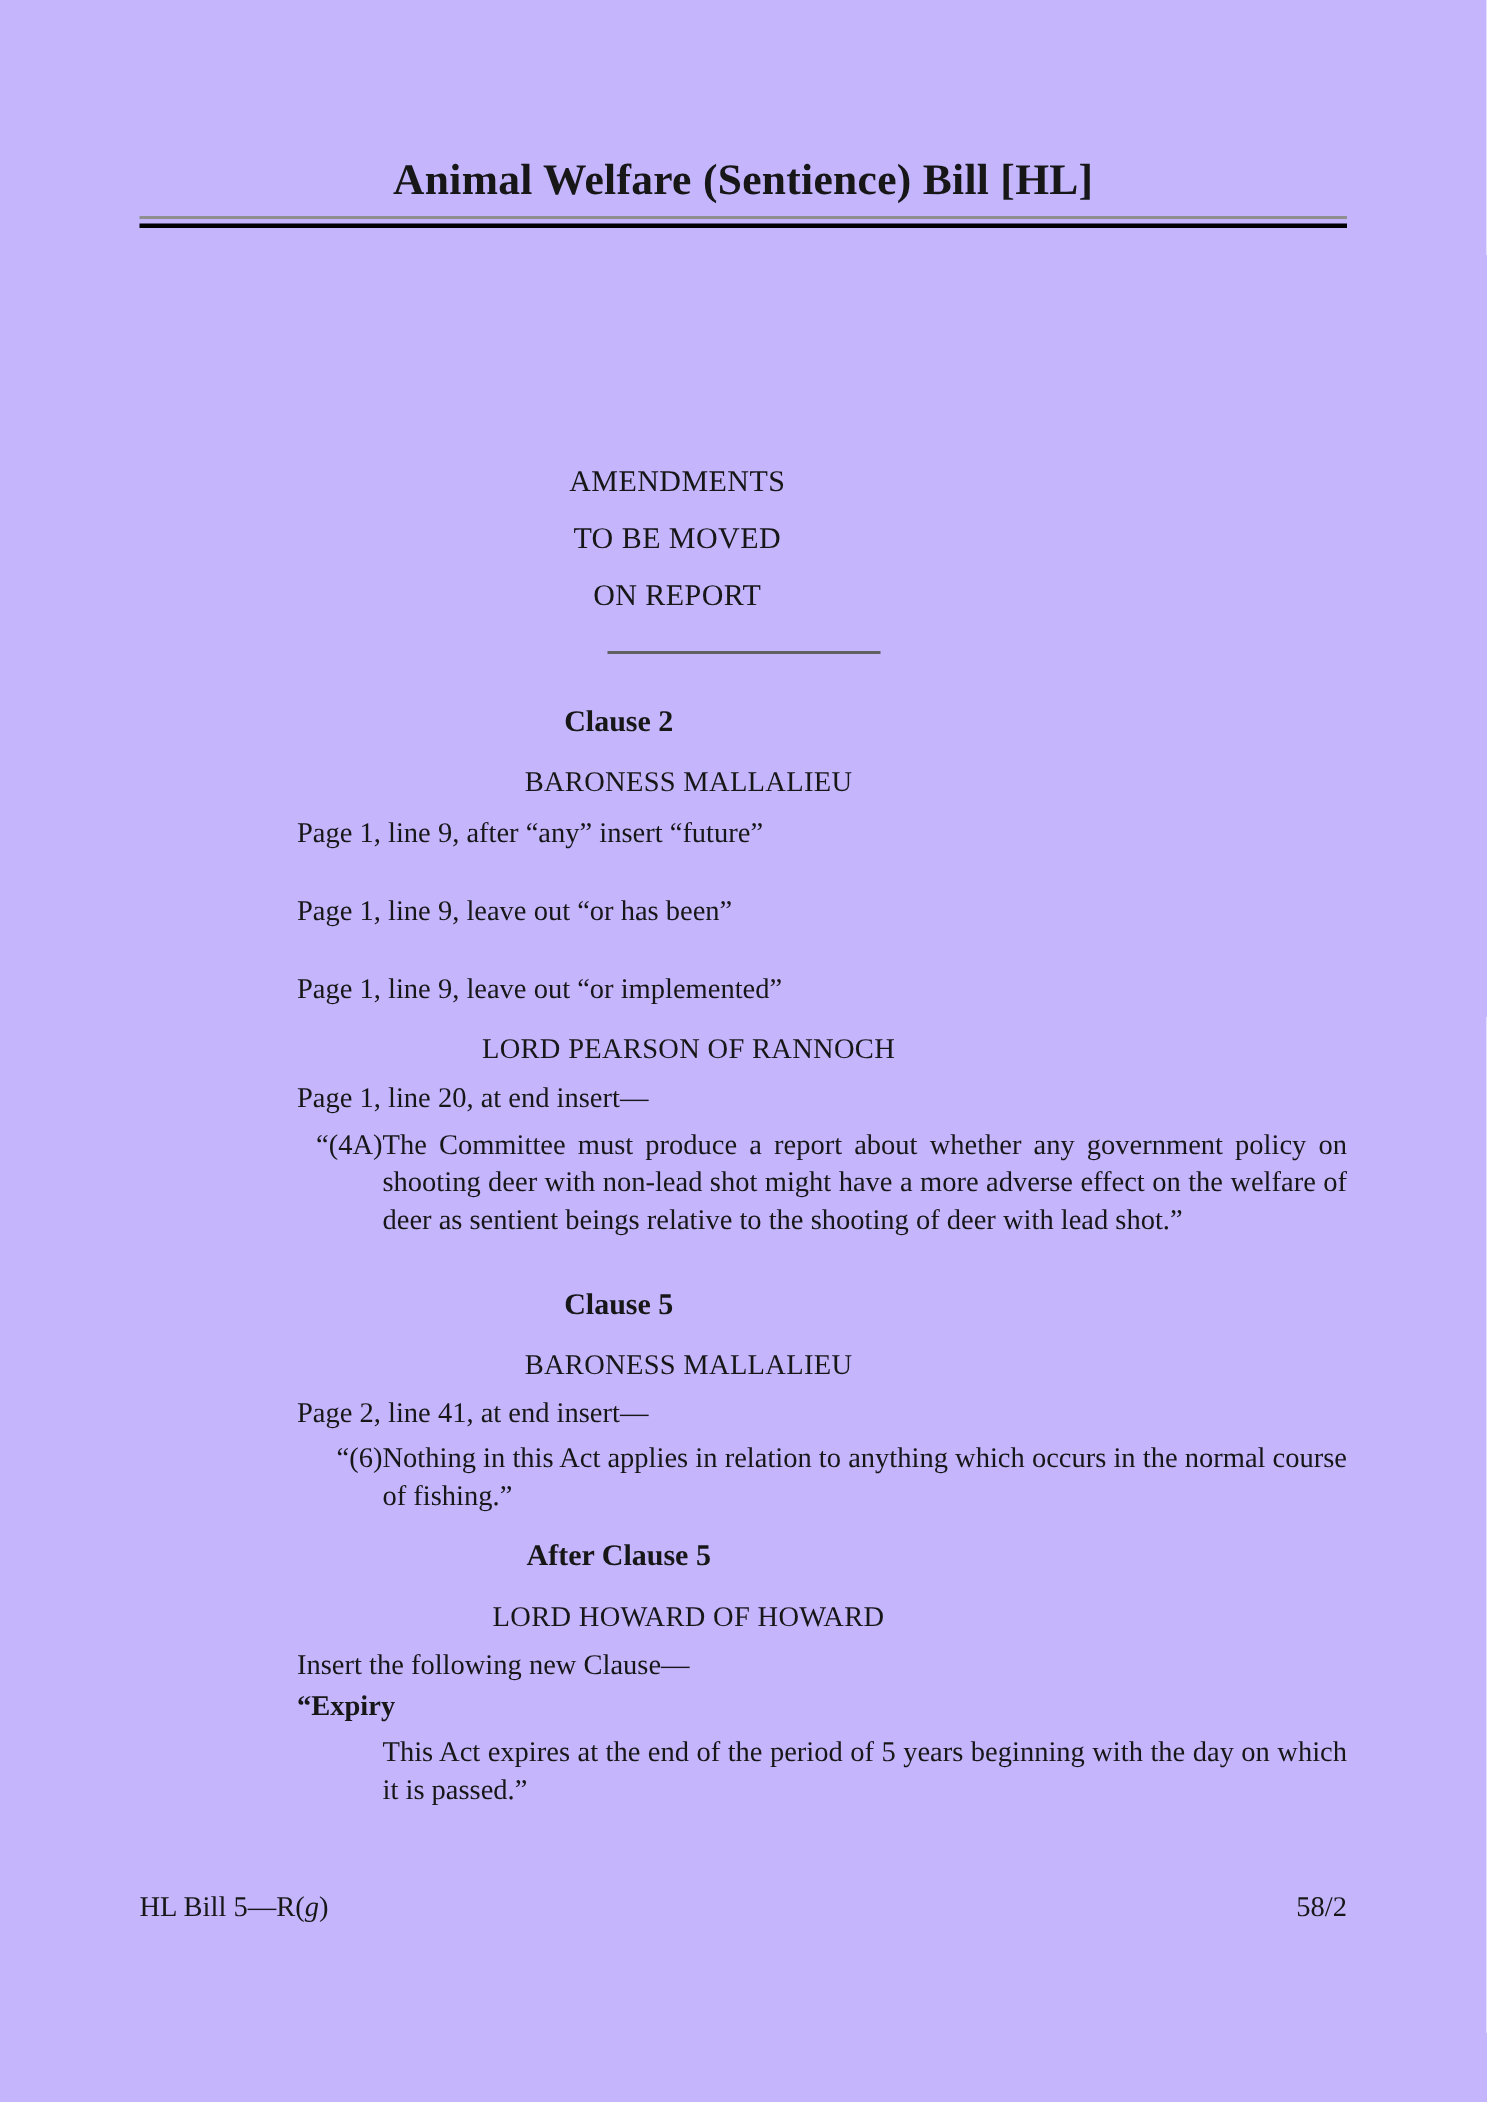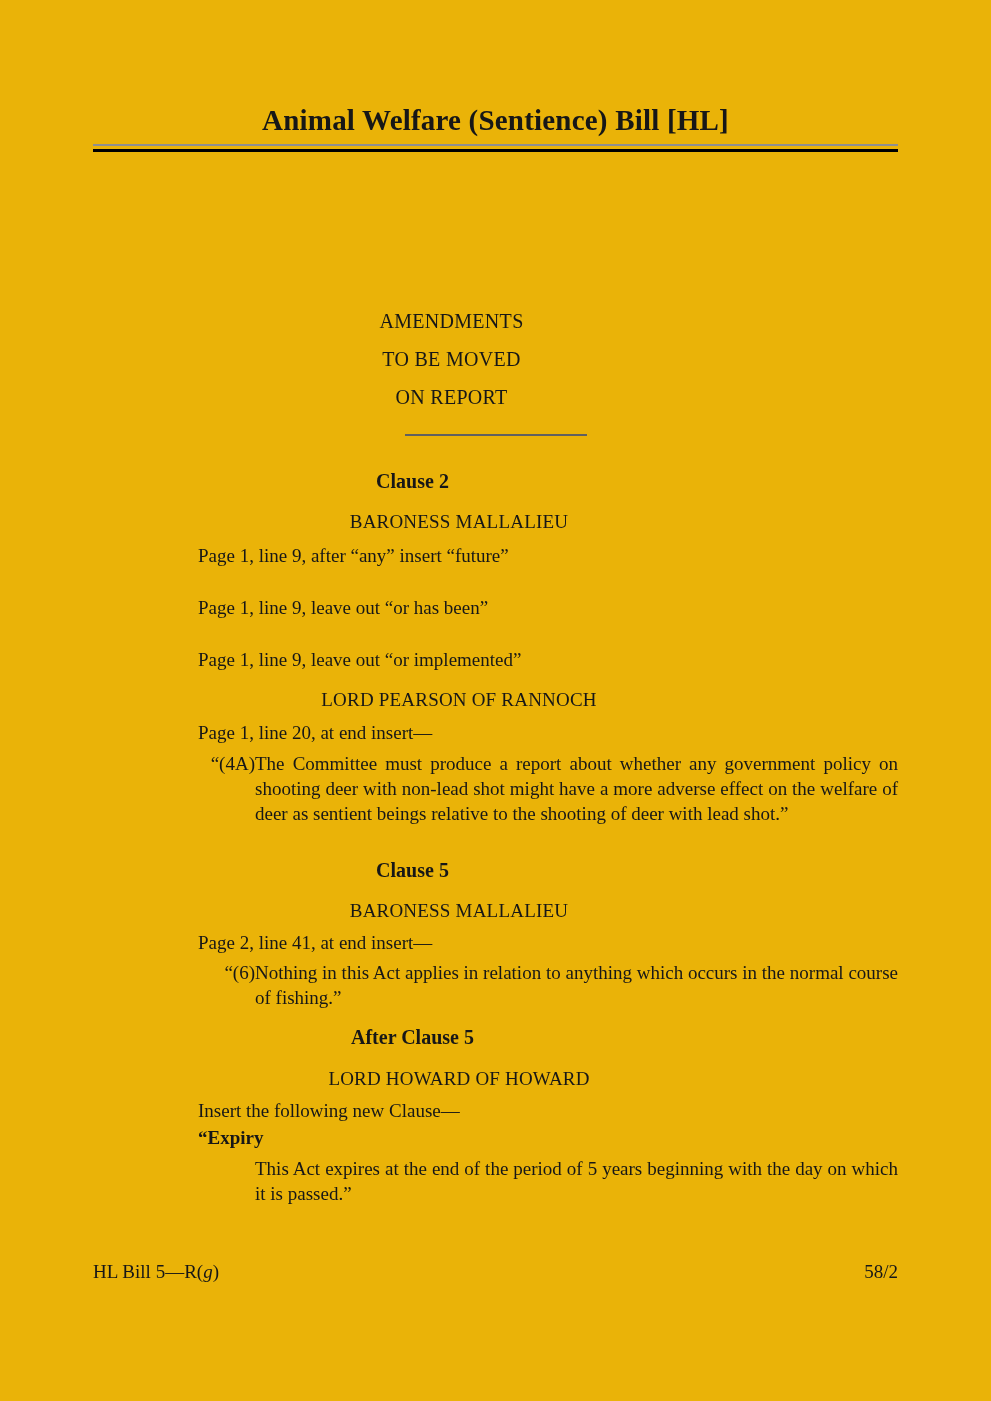--- a/index.html
+++ b/index.html
@@ -4,21 +4,21 @@
 <style>
   html, body {
     margin: 0;
     padding: 0;
     background: #ffffff;
   }
   .page {
     position: relative;
     width: 991px;
     height: 1401px;
-    background: #eab308;
+    background: #c4b5fd;
     font-family: "Liberation Serif", serif;
     color: #171717;
     overflow: hidden;
     text-decoration: underline;
   }
   .bill-title {
     position: absolute;
     top: 104px;
     left: 93px;
     width: 805px;

